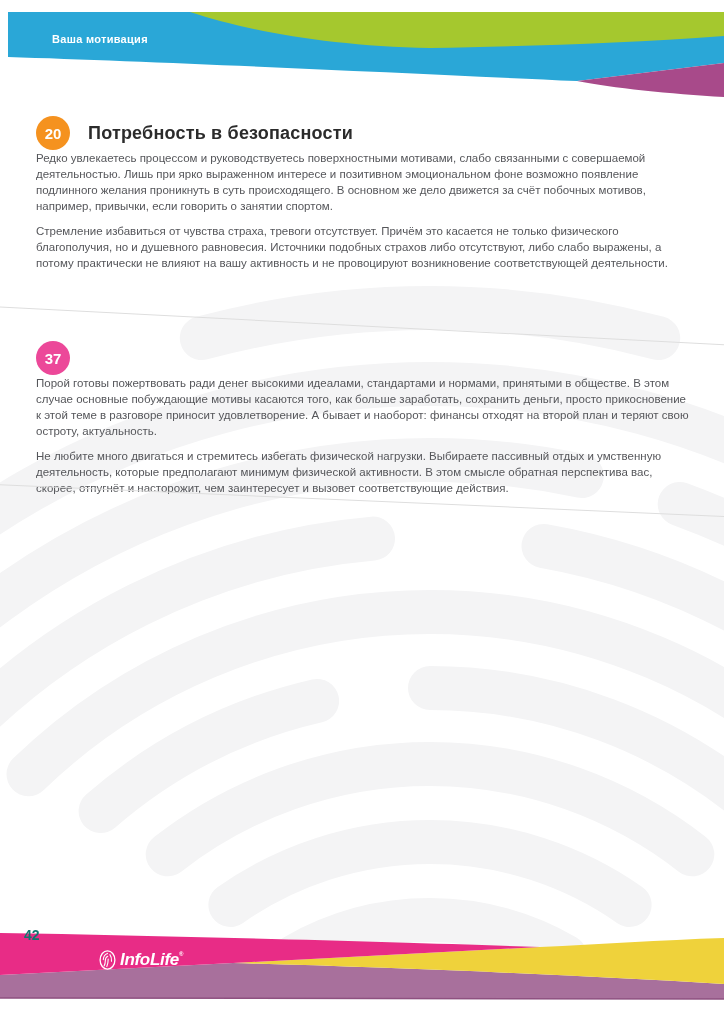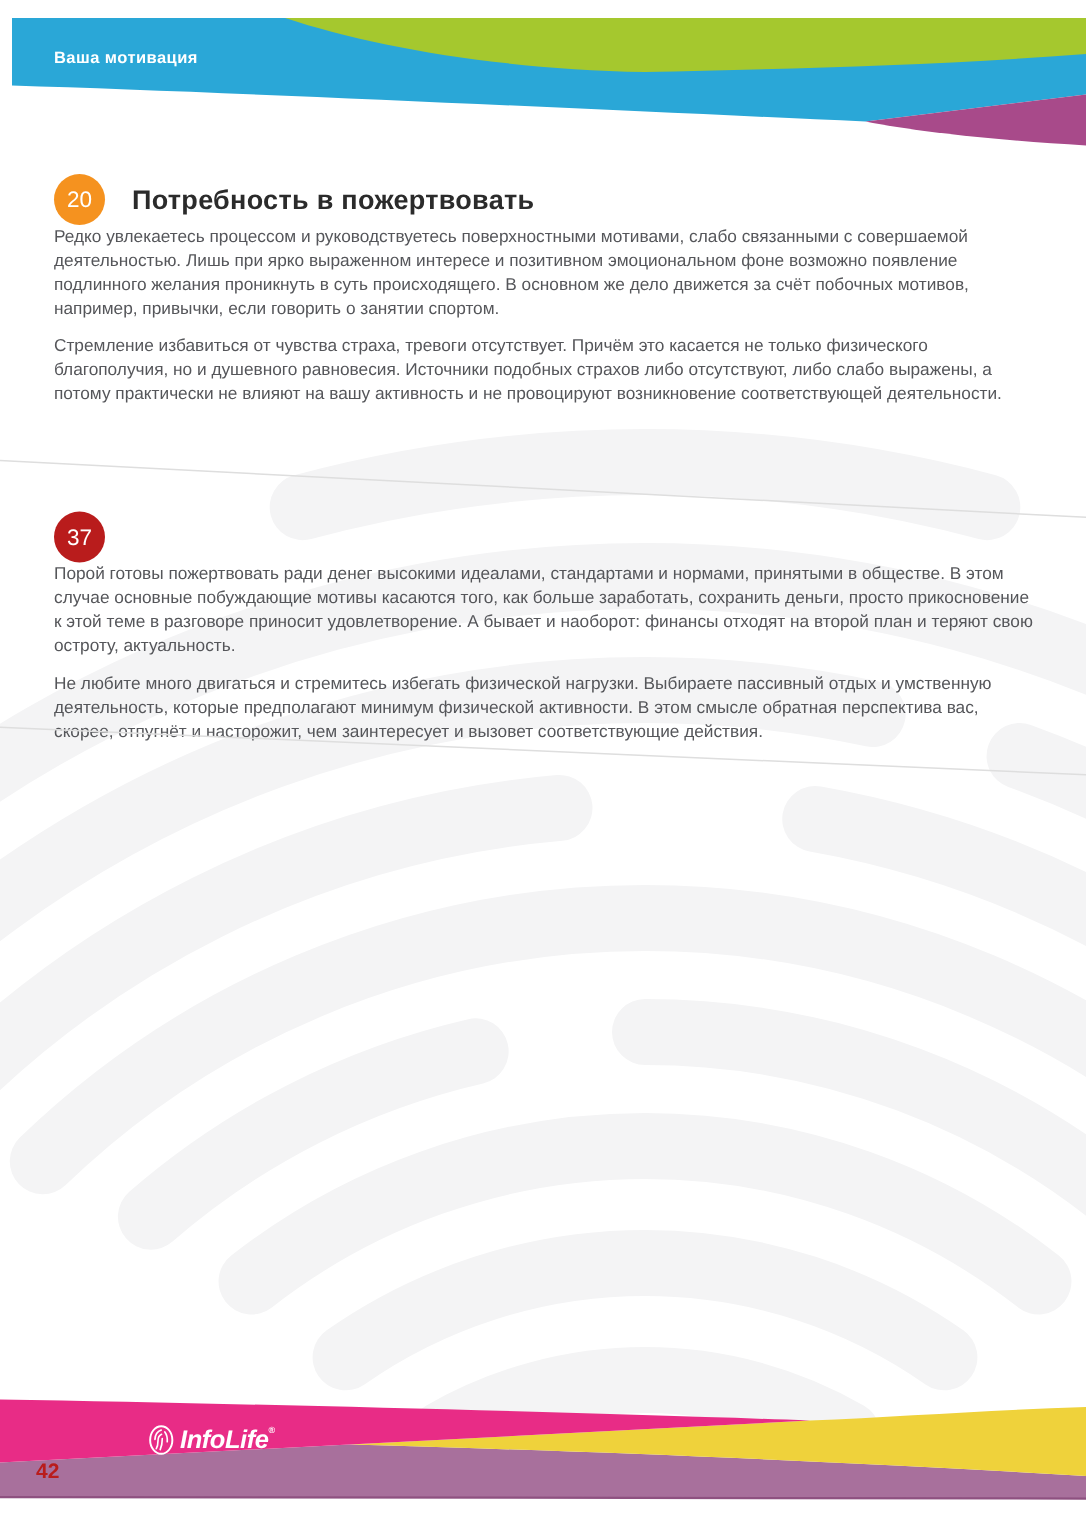--- a/index.html
+++ b/index.html
@@ -6,52 +6,52 @@
   .page {
     position:relative; width:724px; height:1024px; margin:0 auto;
     background:#ffffff; overflow:hidden;
     font-family:"Liberation Sans", sans-serif;
   }
   
   .watermark { position:absolute; left:0; top:0; z-index:0; }
   
   .header-svg { position:absolute; left:0; top:0; z-index:2; }
   .header-label {
-    position:absolute; left:36px; top:33px; z-index:3;
+    position:absolute; left:52px; top:33px; z-index:3;
     color:#ffffff; font-size:11px; font-weight:bold; letter-spacing:.3px;
   }
   
   .section { position:absolute; left:36px; width:654px; z-index:1; }
   .section-1 { top:116px; }
   .section-2 { top:341px; }
   .section-head { display:flex; align-items:center; }
   .badge {
     width:34px; height:34px; border-radius:50%;
     display:flex; align-items:center; justify-content:center;
-    color:#fff; font-weight:normal; font-size:15px; flex:0 0 auto;
+    color:#fff; font-weight:bold; font-size:15px; flex:0 0 auto;
   }
   .badge--orange { background:#F5921F; }
-  .badge--red    { background:#b91c1c; }
+  .badge--red    { background:#ec4899; }
   .section-title {
     margin-left:18px; font-size:18px; font-weight:bold; color:#2b2b2b;
     letter-spacing:.2px;
   }
   .section-body { margin-top:0; font-size:11.5px; line-height:16px; color:#55565a; }
   .section-body p { margin:0 0 9px 0; }
   .divider {
     position:absolute; left:-8px; width:748px; height:1px; background:#dedede;
     transform-origin:left top; z-index:1;
   }
   .divider-1 { top:306px; transform:rotate(3deg); }
   .divider-2 { top:484px; transform:rotate(2.5deg); }
   
   .footer-svg { position:absolute; left:0; top:925px; z-index:2; }
   .footer-page-number {
-    position:absolute; left:24px; top:972px; z-index:3;
-    color:#b91c1c; font-size:14px; font-weight:bold;
+    position:absolute; left:24px; top:927px; z-index:3;
+    color:#0f766e; font-size:14px; font-weight:bold;
   }
   .footer-brand {
     position:absolute; left:99px; top:950px; z-index:3;
     display:flex; align-items:center; color:#ffffff;
   }
   .footer-brand .brand-icon { margin-right:4px; }
   .brand-text {
     font-size:17px; font-weight:bold; font-style:italic; letter-spacing:-0.3px;
   }
   .brand-reg { font-size:6px; vertical-align:top; position:relative; top:1px; font-style:normal; }
@@ -81,21 +81,21 @@
   <svg class="header-svg" width="724" height="110" viewBox="0 0 724 110">
     <path d="M8,12 L724,12 L724,63 L577,81 C420,74 170,62 8,57 Z" fill="#2AA7D7"></path>
     <path d="M190,12 L724,12 L724,36 C620,44 520,46 430,48 C330,46 248,31 190,12 Z" fill="#A5C82E"></path>
     <path d="M577,81 L724,63 L724,97 C670,94 612,88 577,81 Z" fill="#A84A8A"></path>
   </svg>
   <div class="header-label">Ваша мотивация</div>
 
   <div class="section section-1">
     <div class="section-head">
       <div class="badge badge--orange">20</div>
-      <div class="section-title">Потребность в пожертвовать</div>
+      <div class="section-title">Потребность в безопасности</div>
     </div>
     <div class="section-body">
       <p>Редко увлекаетесь процессом и руководствуетесь поверхностными мотивами, слабо связанными с совершаемой деятельностью. Лишь при ярко выраженном интересе и позитивном эмоциональном фоне возможно появление подлинного желания проникнуть в суть происходящего. В основном же дело движется за счёт побочных мотивов, например, привычки, если говорить о занятии спортом.</p>
       <p>Стремление избавиться от чувства страха, тревоги отсутствует. Причём это касается не только физического благополучия, но и душевного равновесия. Источники подобных страхов либо отсутствуют, либо слабо выражены, а потому практически не влияют на вашу активность и не провоцируют возникновение соответствующей деятельности.</p>
     </div>
   </div>
 
   <div class="divider divider-1"></div>
 
   <div class="section section-2">

